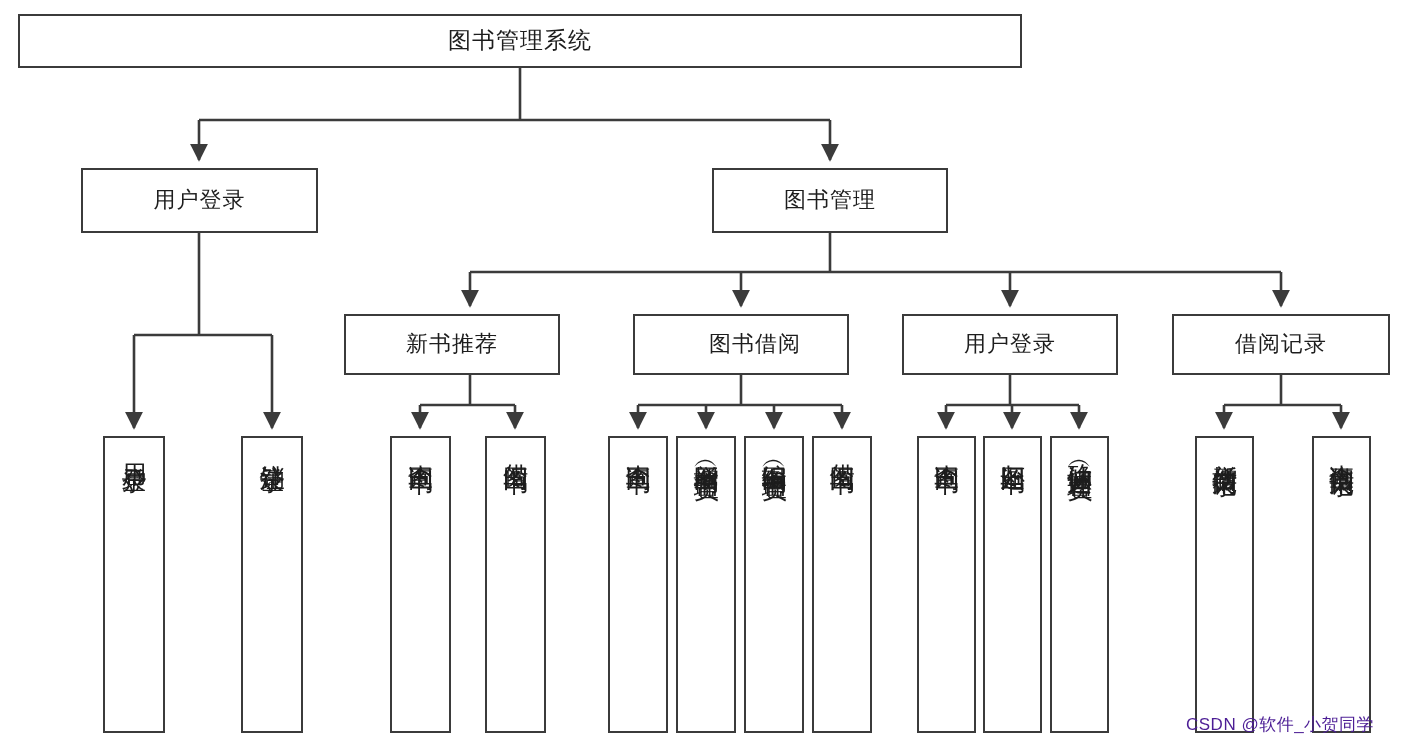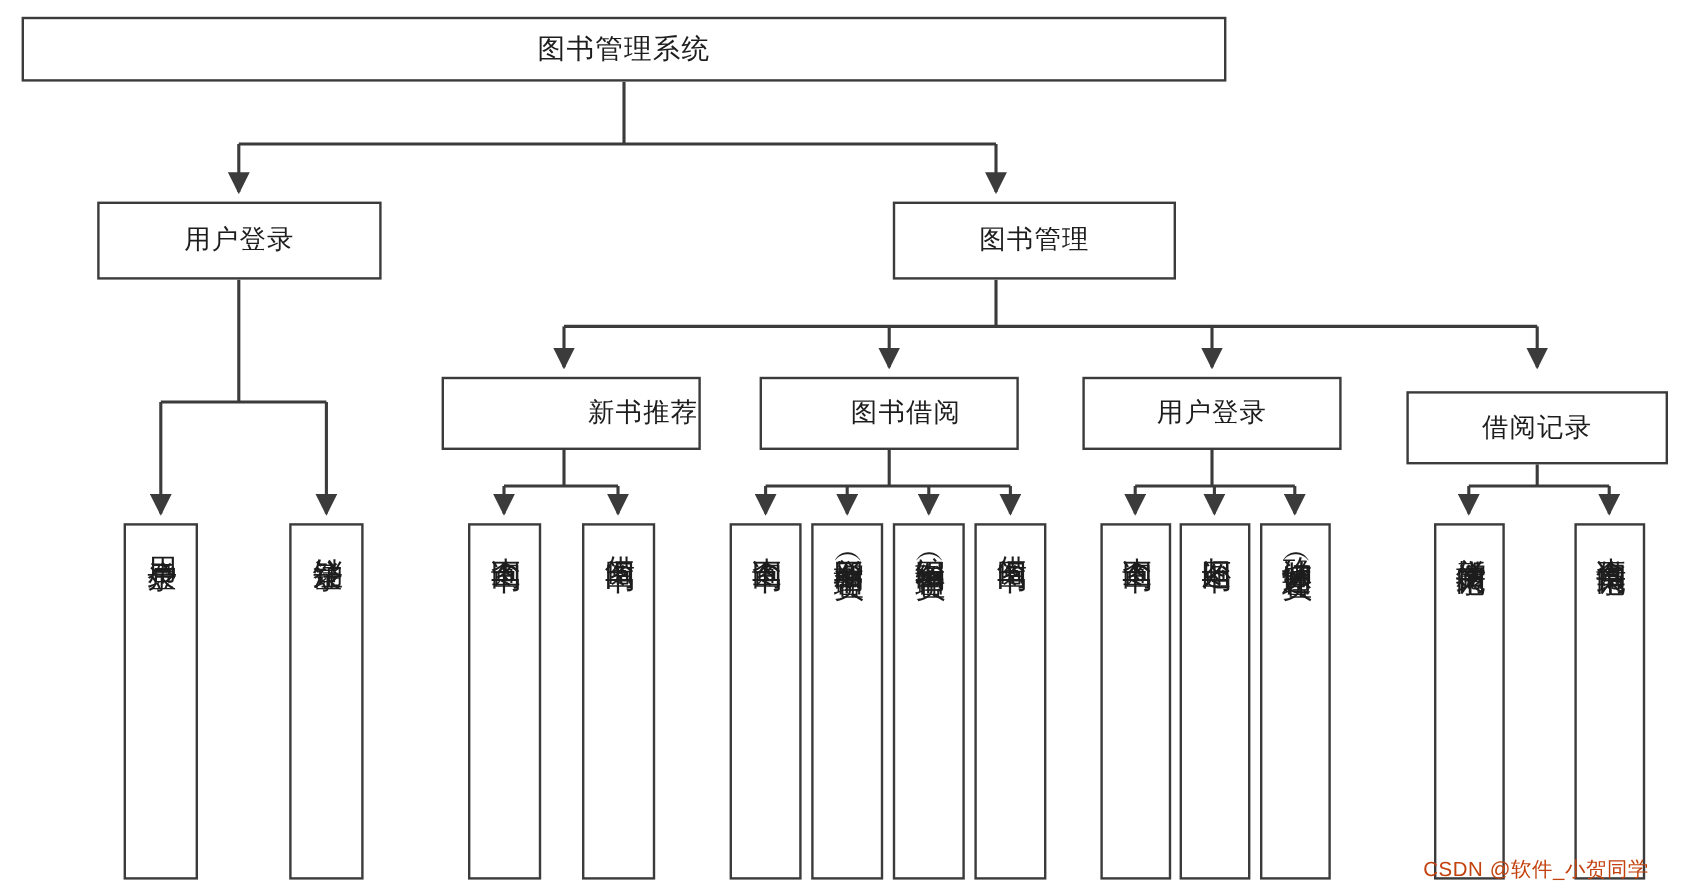--- a/index.html
+++ b/index.html
@@ -39,21 +39,21 @@
     text-orientation:upright;
     font-size:25px;
     line-height:1.02;
     letter-spacing:2px;
     white-space:nowrap;
   }
   .watermark{
     position:absolute;
     left:1186px;top:713px;
     font-size:17px;
-    color:#c2410c;
+    color:#4c1d95;
     letter-spacing:0.5px;
     white-space:nowrap;
     font-family:"Liberation Sans","DejaVu Sans",sans-serif;
   }
 </style>
 </head>
 <body>
 
 <div id="canvas">
 
@@ -108,34 +108,34 @@
     </g>
   </svg>
 
   <div class="node root horiz" style="left:18px;top:14px;width:1004px;height:54px;">
     <span class="txt">图书管理系统</span>
   </div>
 
   <div class="node horiz" style="left:81px;top:168px;width:237px;height:65px;">
     <span class="txt">用户登录</span>
   </div>
-  <div class="node horiz" style="left:712px;top:168px;width:236px;height:65px;margin-left:32px;">
+  <div class="node horiz" style="left:712px;top:168px;width:236px;height:65px;">
     <span class="txt">图书管理</span>
   </div>
 
-  <div class="node horiz" style="left:368px;top:314px;width:216px;height:61px;justify-content:flex-end;">
+  <div class="node horiz" style="left:344px;top:314px;width:216px;height:61px;">
     <span class="txt">新书推荐</span>
   </div>
   <div class="node horiz" style="left:633px;top:314px;width:216px;height:61px;padding-left:28px;">
     <span class="txt">图书借阅</span>
   </div>
   <div class="node horiz" style="left:902px;top:314px;width:216px;height:61px;">
     <span class="txt">用户登录</span>
   </div>
-  <div class="node horiz" style="left:1172px;top:314px;width:218px;height:61px;margin-top:12px;">
+  <div class="node horiz" style="left:1172px;top:314px;width:218px;height:61px;">
     <span class="txt">借阅记录</span>
   </div>
 
   <div class="node vert" style="left:103px;top:436px;width:62px;height:297px;">
     <span class="txt">用户登录</span>
   </div>
   <div class="node vert" style="left:241px;top:436px;width:62px;height:297px;">
     <span class="txt">注销登录</span>
   </div>
 

